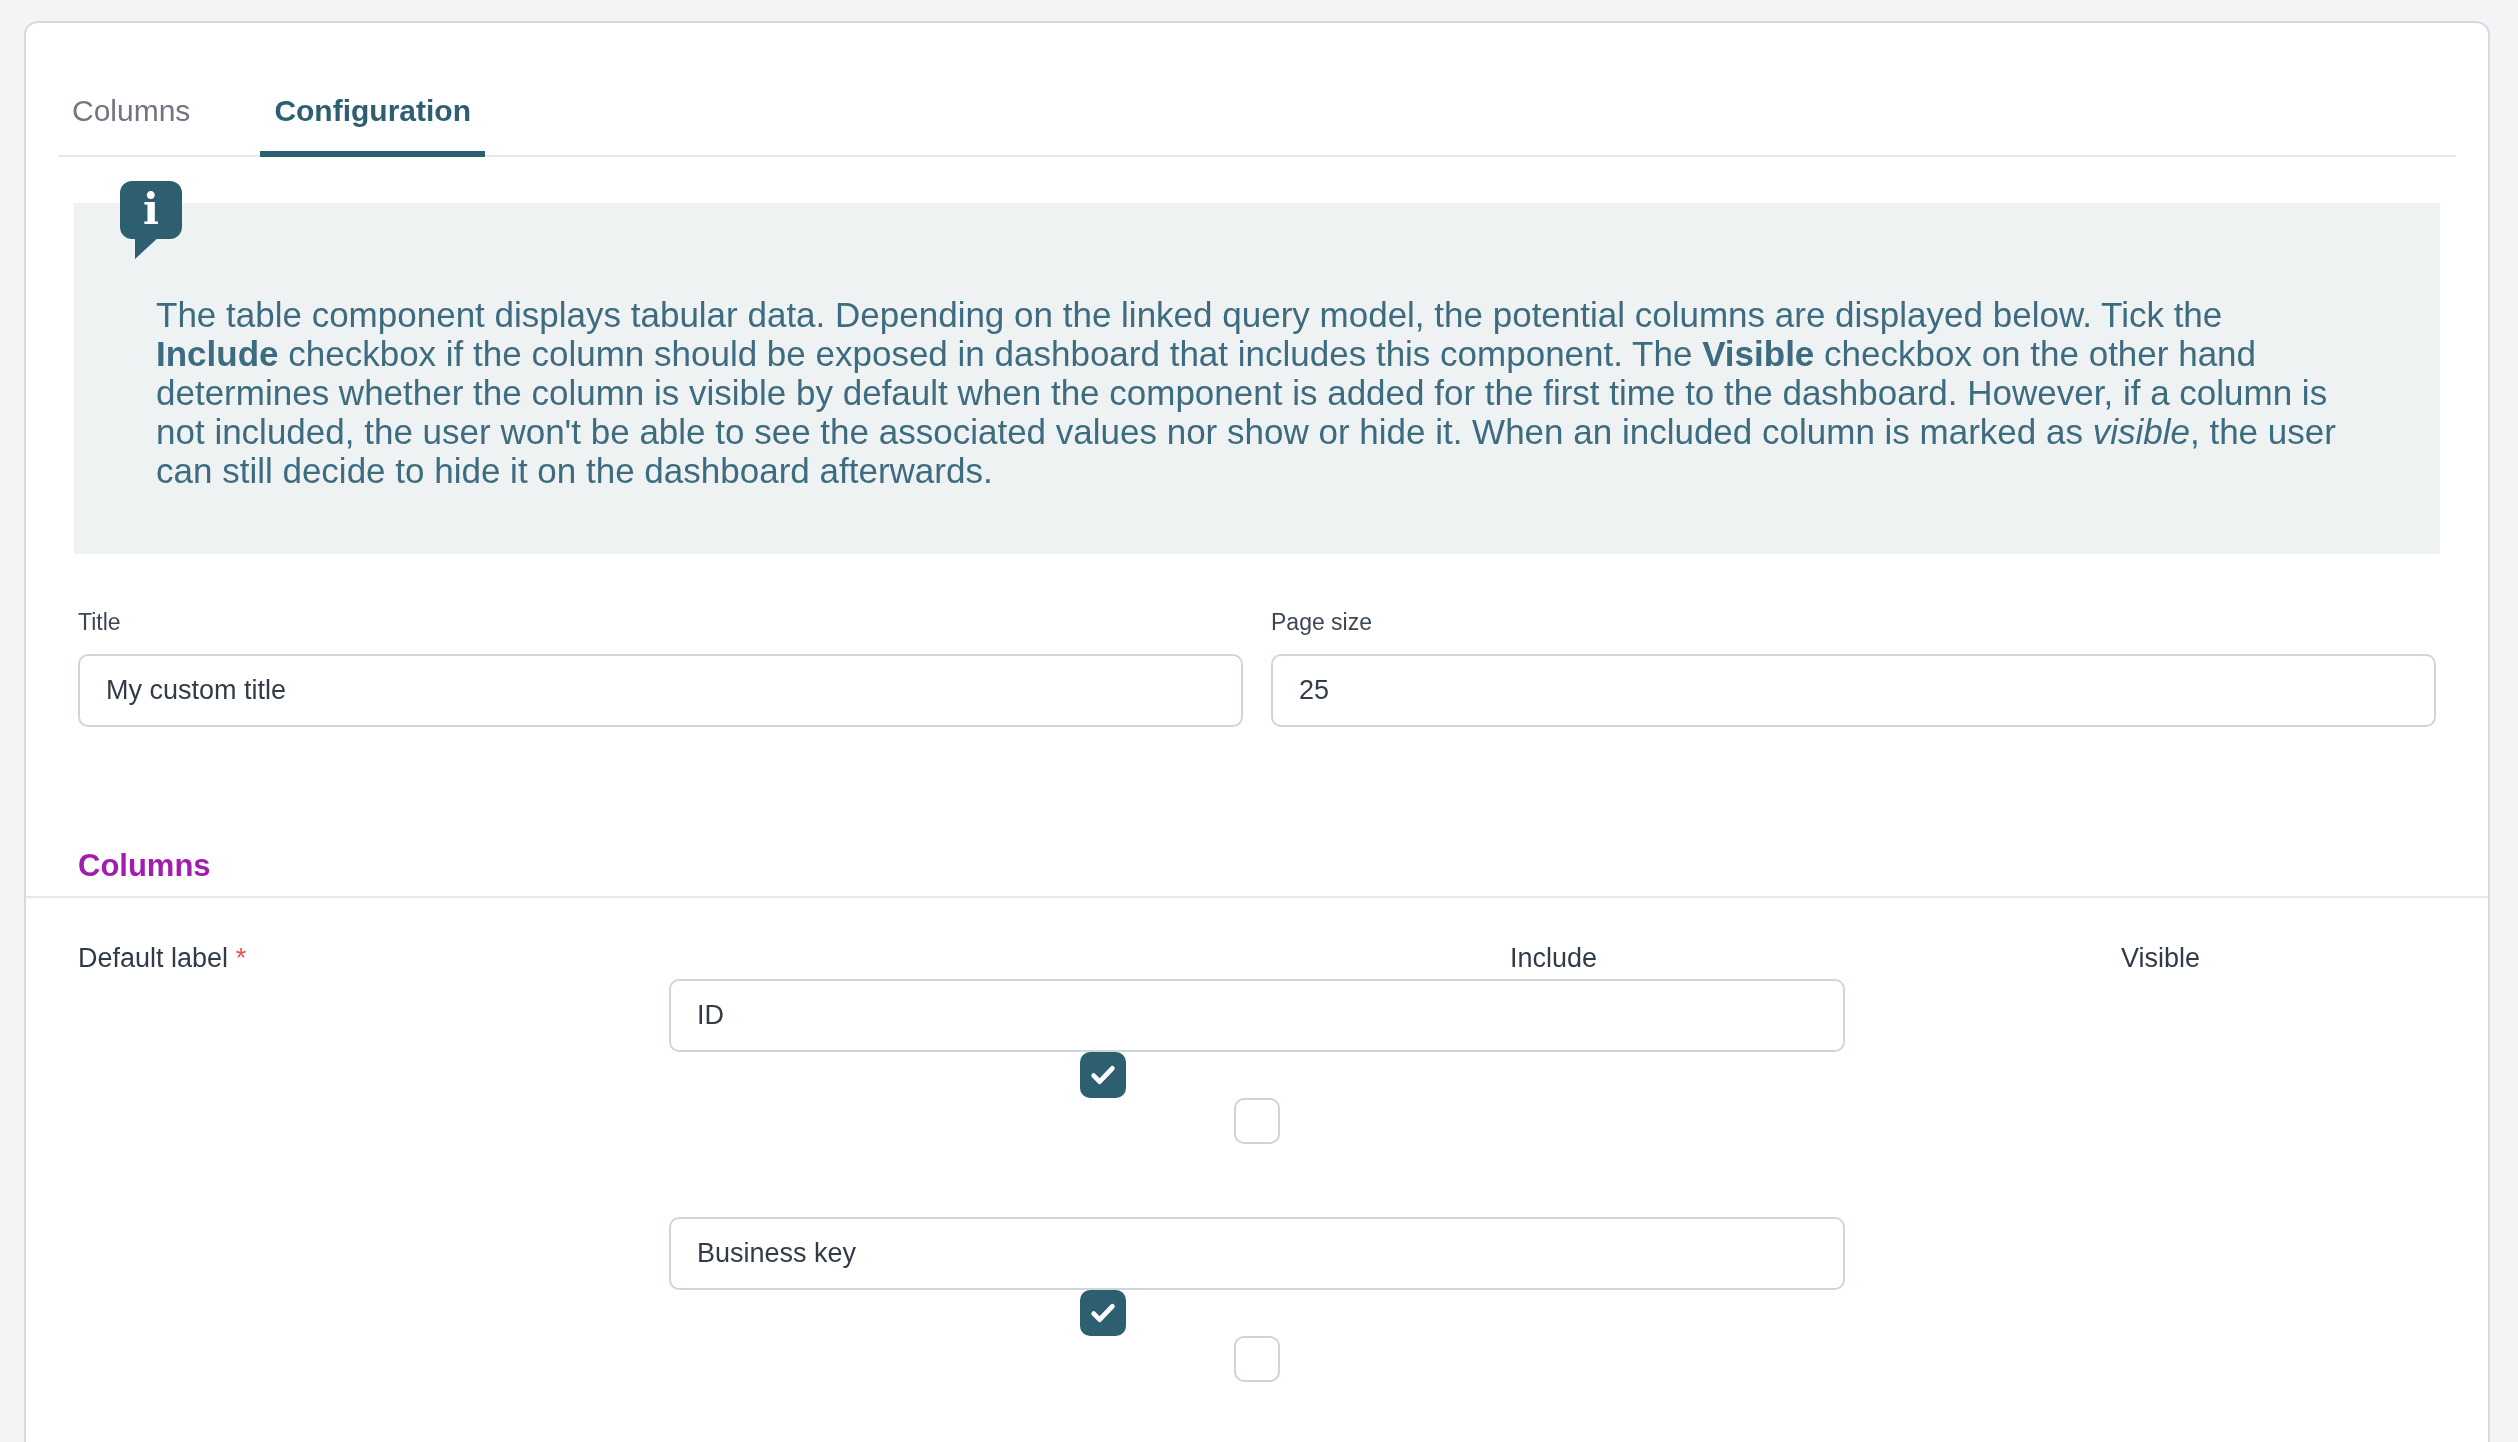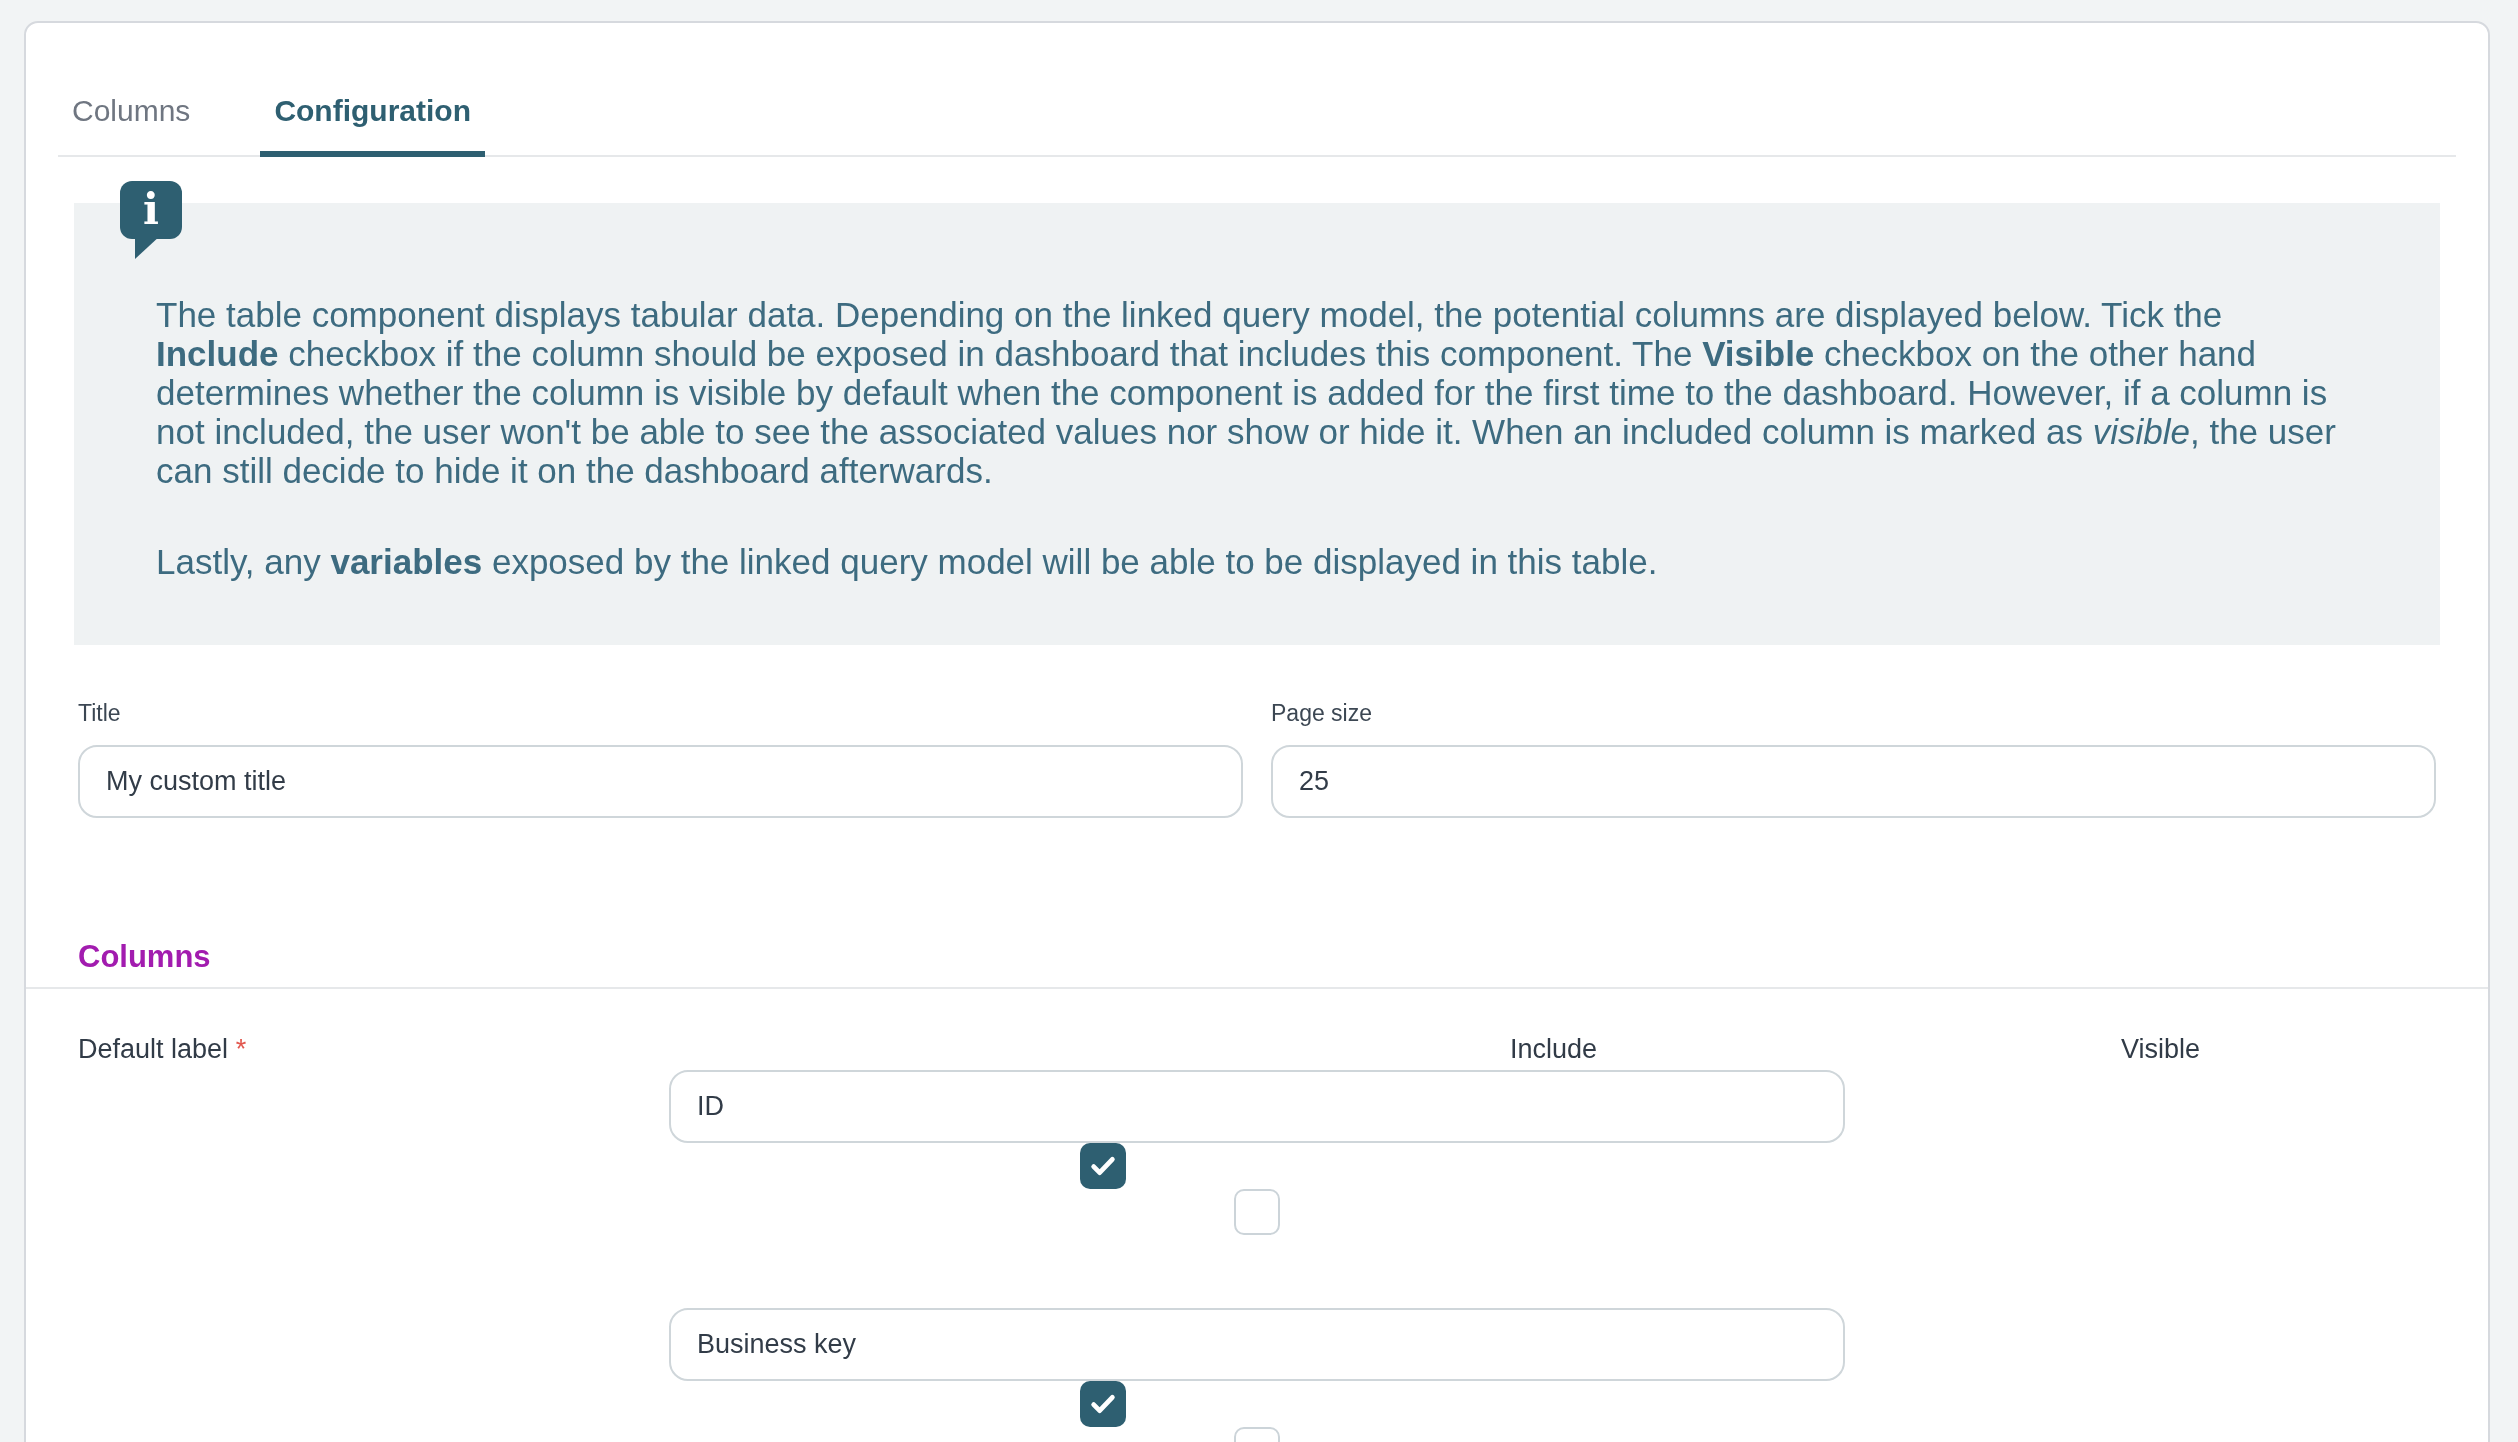--- a/index.html
+++ b/index.html
@@ -80,21 +80,21 @@
   }
   .field-label{
     display:block;
     font-size:23px;line-height:28px;
     color:var(--label_color);
     margin-bottom:18px;
   }
   .text-input{
     width:100%;height:73px;
     border:2px solid var(--input_border);
-    border-radius:19px;
+    border-radius:10px;
     padding:0 26px;
     font-family:"Liberation Sans", sans-serif;
     font-size:27px;color:var(--text_dark);
     background:#ffffff;outline:none;
   }
   
   .columns-section{margin:121px 20px 0;}
   .columns-heading{
     font-size:31px;line-height:36px;font-weight:700;color:#a21caf;margin:0;
   }
@@ -130,21 +130,20 @@
   <div class="tabs">
     <div class="tab">Columns</div>
     <div class="tab active">Configuration</div>
   </div>
 
   <div class="info-box">
     <div class="info-icon">
       <span class="glyph">i</span>
     </div>
     <p><span>The table component displays tabular data. Depending on the linked query model, the potential columns are displayed below. Tick the </span><b>Include</b><span> checkbox if the column should be exposed in dashboard that includes this component. The </span><b>Visible</b><span> checkbox on the other hand determines whether the column is visible by default when the component is added for the first time to the dashboard. However, if a column is not included, the user won't be able to see the associated values nor show or hide it. When an included column is marked as </span><i>visible</i><span>, the user can still decide to hide it on the dashboard afterwards.</span></p>
-    <p><span>Lastly, any </span><b>variables</b><span> exposed by the linked query model will be able to be displayed in this table.</span></p>
   </div>
 
   <div class="form-grid">
     <div>
       <label class="field-label">Title</label>
       <input class="text-input" type="text" value="My custom title" style="">
     </div>
     <div>
       <label class="field-label">Page size</label>
       <input class="text-input" type="text" value="25" style="">

